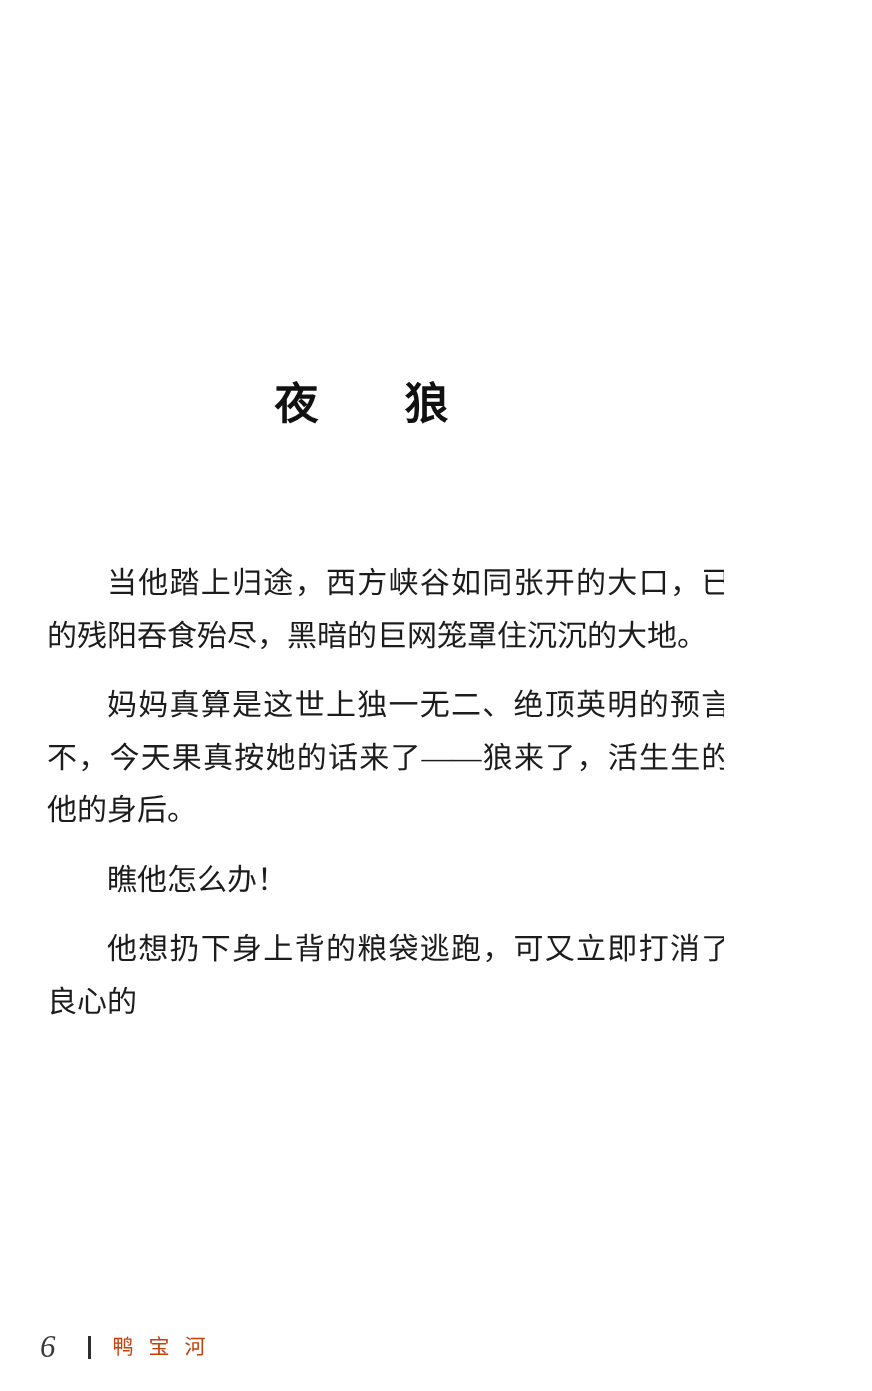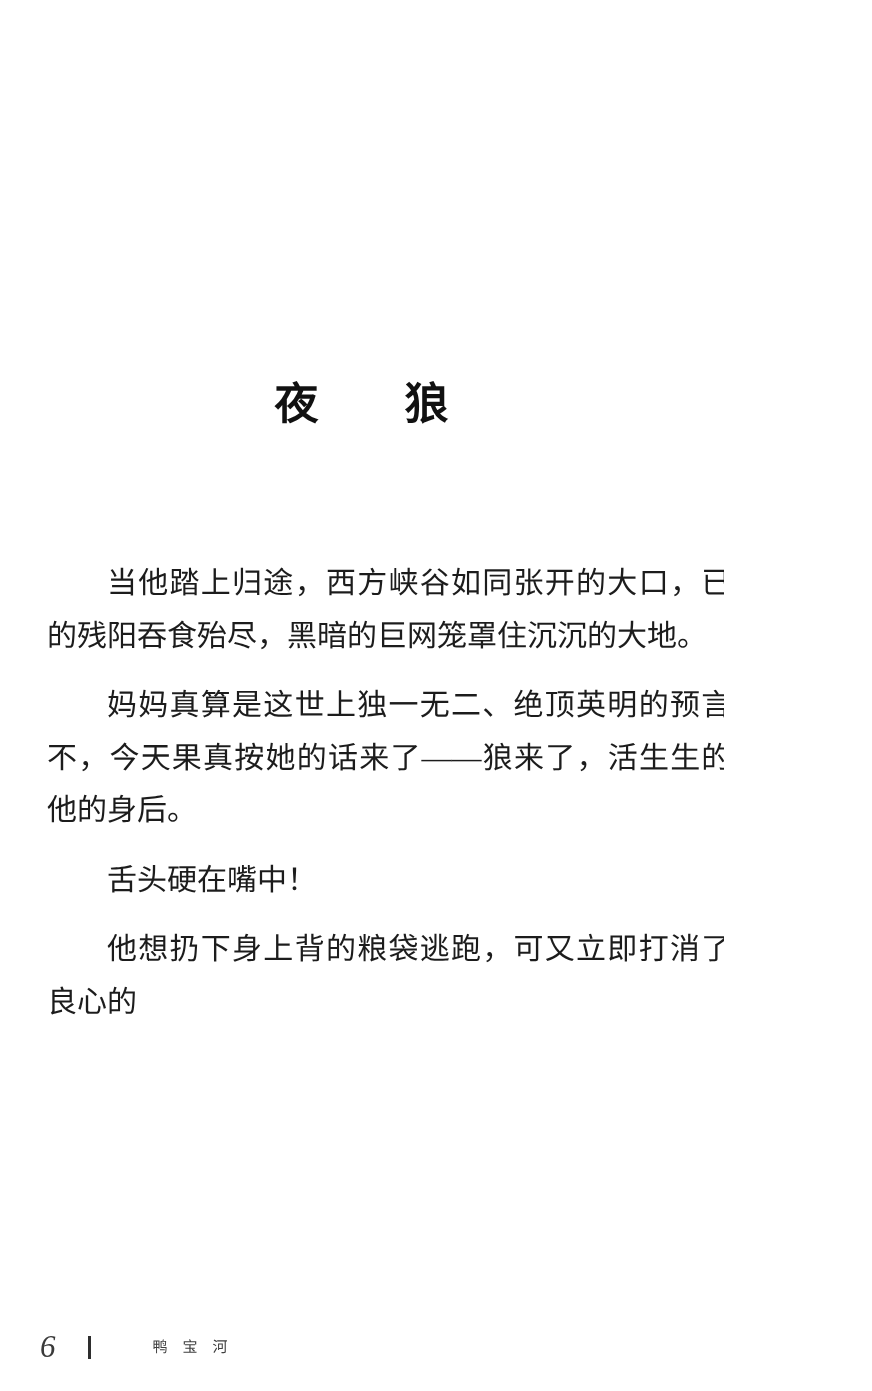--- a/index.html
+++ b/index.html
@@ -63,38 +63,37 @@
   }
   .footer-divider {
     display: inline-block;
     width: 3px;
     height: 23px;
     background: #2e2e2e;
     margin-left: 32px;
     margin-right: 22px;
   }
   .book-title {
-    font-size: 15px;
+    font-size: 21px;
     letter-spacing: 15px;
-    color: #404040;
+    color: #c2410c;
     line-height: 28px;
-    margin-left: 40px;
   }
 </style>
 </head>
 <body>
 
 <div class="page">
 
   <h1 class="chapter-title">夜 狼</h1>
 
   <div class="body-text">
       <p>当他踏上归途，西方峡谷如同张开的大口，已将血红的残阳吞食殆尽，黑暗的巨网笼罩住沉沉的大地。</p>
       <p>妈妈真算是这世上独一无二、绝顶英明的预言家，可不，今天果真按她的话来了——狼来了，活生生的，就在他的身后。</p>
-      <p>舌头硬在嘴中！</p>
+      <p>瞧他怎么办！</p>
       <p>他想扔下身上背的粮袋逃跑，可又立即打消了这种没良心的</p>
     </div>
 
   <div class="page-footer">
     <span class="page-number">6</span>
     <span class="footer-divider"></span>
     <span class="book-title">鸭宝河</span>
   </div>
 
 </div>

